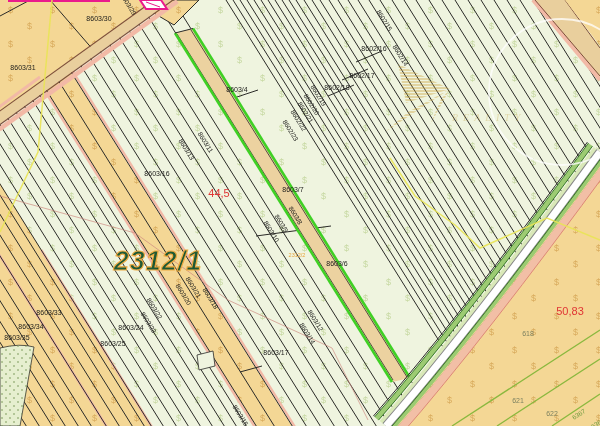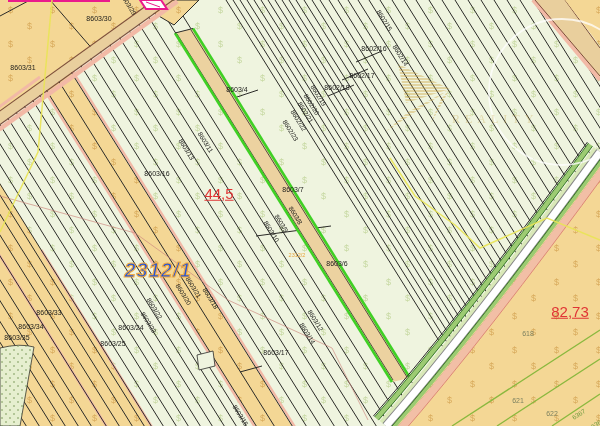--- a/index.html
+++ b/index.html
@@ -3,32 +3,32 @@
 <meta charset="utf-8">
 <style>
   html,body{margin:0;padding:0;background:#666;}
   #stage{position:relative;width:600px;height:426px;overflow:hidden;background:#eff4df;
          font-family:"Liberation Sans",sans-serif;}
   #stage svg{position:absolute;left:0;top:0;}
   #labels{position:absolute;left:0;top:0;width:600px;height:426px;pointer-events:none;}
   .lbl{position:absolute;white-space:nowrap;transform-origin:center;color:#1c1c1a;
        font-size:7px;line-height:1;}
   .lbl.olive{color:#7d8261;}
-  .lbl.red{color:#e03535;font-size:15px;text-decoration:underline;}
+  .lbl.red{color:#e03535;font-size:11px;}
   .lbl.green{color:#6f9a3f;font-size:6.5px;}
   .lbl.rot{font-size:6.5px;}
-  .lbl.zoneBig{font-size:20px;font-weight:bold;font-style:italic;color:#1d4ed8;
-       -webkit-text-stroke:1.2px #efa93f;opacity:.95;letter-spacing:1px;margin-top:8px;}
+  .lbl.zoneBig{font-size:27px;font-weight:bold;font-style:italic;color:#14532d;
+       -webkit-text-stroke:1.2px #efa93f;opacity:.95;letter-spacing:1px;}
   .lbl.zoneSmall{font-size:5.5px;color:#e8a33c;}
   #wm-title{position:absolute;left:403px;top:64px;font-family:"Liberation Serif",serif;
        font-size:45px;letter-spacing:5px;color:#bd9833;opacity:.85;
        background:linear-gradient(#dfbf63,#9f7a1e);-webkit-background-clip:text;
        -webkit-text-fill-color:transparent;pointer-events:none;}
   #wm-sub{position:absolute;left:452px;top:112px;font-family:"Liberation Serif",serif;
-       font-size:12px;letter-spacing:5px;color:#bd9833;opacity:.3;pointer-events:none;}
+       font-size:10px;letter-spacing:5px;color:#bd9833;opacity:.3;pointer-events:none;font-style:italic;}
 </style>
 </head>
 <body>
 
 <div id="stage">
 <svg width="600" height="426" viewBox="0 0 600 426">
   <defs>
     <pattern id="pGreen" width="42" height="34" patternUnits="userSpaceOnUse">
       <rect width="42" height="34" fill="#eff4df"></rect>
       <text class="tex" x="8" y="13" font-size="9" fill="#c7d9a2">$</text>
@@ -263,17 +263,17 @@
       <span class="lbl rot" style="left: 307px; top: 334px; transform: translate(-50%, -55%) rotate(58deg);">8603/14</span>
       <span class="lbl rot" style="left: 210px; top: 299px; transform: translate(-50%, -55%) rotate(58deg);">8603/18</span>
       <span class="lbl rot" style="left: 193px; top: 288px; transform: translate(-50%, -55%) rotate(58deg);">8603/21</span>
       <span class="lbl rot" style="left: 183px; top: 295px; transform: translate(-50%, -55%) rotate(58deg);">8603/20</span>
       <span class="lbl rot" style="left: 154px; top: 309px; transform: translate(-50%, -55%) rotate(58deg);">8603/22</span>
       <span class="lbl rot" style="left: 148px; top: 323px; transform: translate(-50%, -55%) rotate(58deg);">8603/23</span>
       <span class="lbl rot" style="left: 240px; top: 416px; transform: translate(-50%, -55%) rotate(58deg);">8603/15</span>
       <span class="lbl green" style="left: 579px; top: 415px; transform: translate(-50%, -55%) rotate(-33deg);">6367</span>
       <span class="lbl green" style="left: 598px; top: 424px; transform: translate(-50%, -55%) rotate(-33deg);">6368</span>
       <span class="lbl red" style="left: 219px; top: 194px; transform: translate(-50%, -55%) rotate(0deg);">44,5</span>
-      <span class="lbl red" style="left: 570px; top: 312px; transform: translate(-50%, -55%) rotate(0deg);">82,73</span>
+      <span class="lbl red" style="left: 570px; top: 312px; transform: translate(-50%, -55%) rotate(0deg);">50,83</span>
       <span class="lbl zoneBig" style="left: 158px; top: 263px; transform: translate(-50%, -55%) rotate(0deg);">2312/1</span>
       <span class="lbl zoneSmall" style="left: 297px; top: 256px; transform: translate(-50%, -55%) rotate(0deg);">2312/2</span>
     </div>
 </div>
 
 </body></html>

